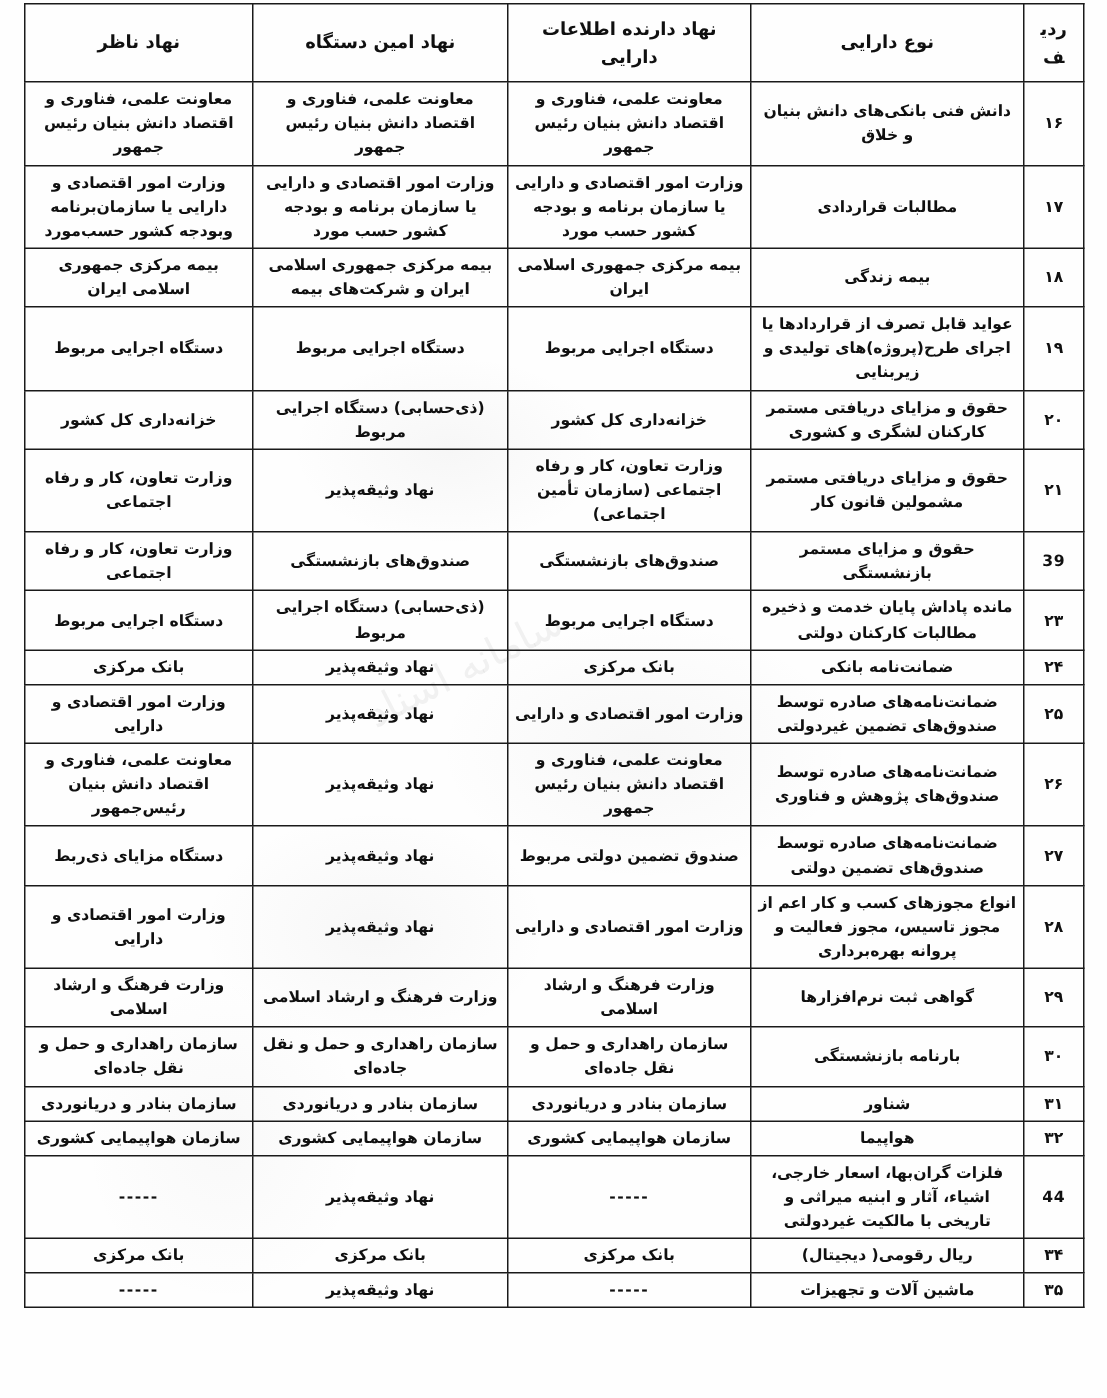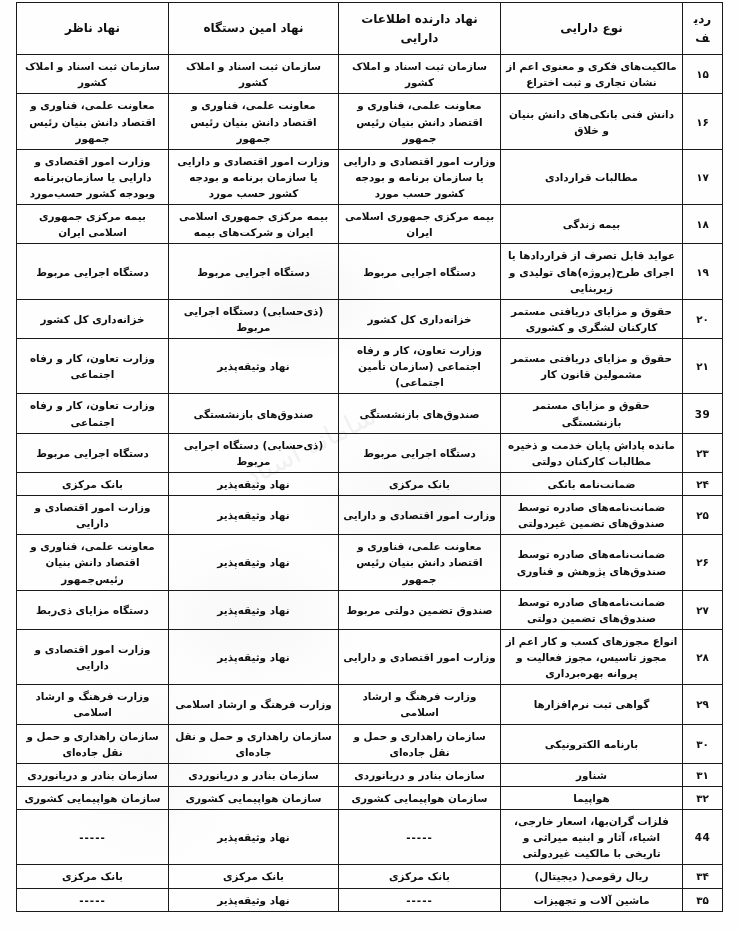--- a/index.html
+++ b/index.html
@@ -120,27 +120,20 @@
       <tr>
         <th>ردیف</th>
         <th>نوع دارایی</th>
         <th>نهاد دارنده اطلاعات دارایی</th>
         <th>نهاد امین دستگاه</th>
         <th>نهاد ناظر</th>
       </tr>
     </thead>
     <tbody id="table-body">
         <tr>
-          <td class="cell-radif">۱۵</td>
-          <td class="cell-type">مالکیت‌های فکری و معنوی اعم از نشان تجاری و ثبت اختراع</td>
-          <td class="cell-holder">سازمان ثبت اسناد و املاک کشور</td>
-          <td class="cell-trustee">سازمان ثبت اسناد و املاک کشور</td>
-          <td class="cell-super">سازمان ثبت اسناد و املاک کشور</td>
-        </tr>
-        <tr>
           <td class="cell-radif">۱۶</td>
           <td class="cell-type">دانش فنی بانکی‌های دانش بنیان و خلاق</td>
           <td class="cell-holder">معاونت علمی، فناوری و اقتصاد دانش بنیان رئیس جمهور</td>
           <td class="cell-trustee">معاونت علمی، فناوری و اقتصاد دانش بنیان رئیس جمهور</td>
           <td class="cell-super">معاونت علمی، فناوری و اقتصاد دانش بنیان رئیس جمهور</td>
         </tr>
         <tr>
           <td class="cell-radif">۱۷</td>
           <td class="cell-type">مطالبات قراردادی</td>
           <td class="cell-holder">وزارت امور اقتصادی و دارایی یا سازمان برنامه و بودجه کشور حسب مورد</td>
@@ -226,21 +219,21 @@
         </tr>
         <tr>
           <td class="cell-radif">۲۹</td>
           <td class="cell-type">گواهی ثبت نرم‌افزارها</td>
           <td class="cell-holder">وزارت فرهنگ و ارشاد اسلامی</td>
           <td class="cell-trustee">وزارت فرهنگ و ارشاد اسلامی</td>
           <td class="cell-super">وزارت فرهنگ و ارشاد اسلامی</td>
         </tr>
         <tr>
           <td class="cell-radif">۳۰</td>
-          <td class="cell-type">بارنامه الکترونیکی</td>
+          <td class="cell-type">بارنامه بازنشستگی</td>
           <td class="cell-holder">سازمان راهداری و حمل و نقل جاده‌ای</td>
           <td class="cell-trustee">سازمان راهداری و حمل و نقل جاده‌ای</td>
           <td class="cell-super">سازمان راهداری و حمل و نقل جاده‌ای</td>
         </tr>
         <tr>
           <td class="cell-radif">۳۱</td>
           <td class="cell-type">شناور</td>
           <td class="cell-holder">سازمان بنادر و دریانوردی</td>
           <td class="cell-trustee">سازمان بنادر و دریانوردی</td>
           <td class="cell-super">سازمان بنادر و دریانوردی</td>

